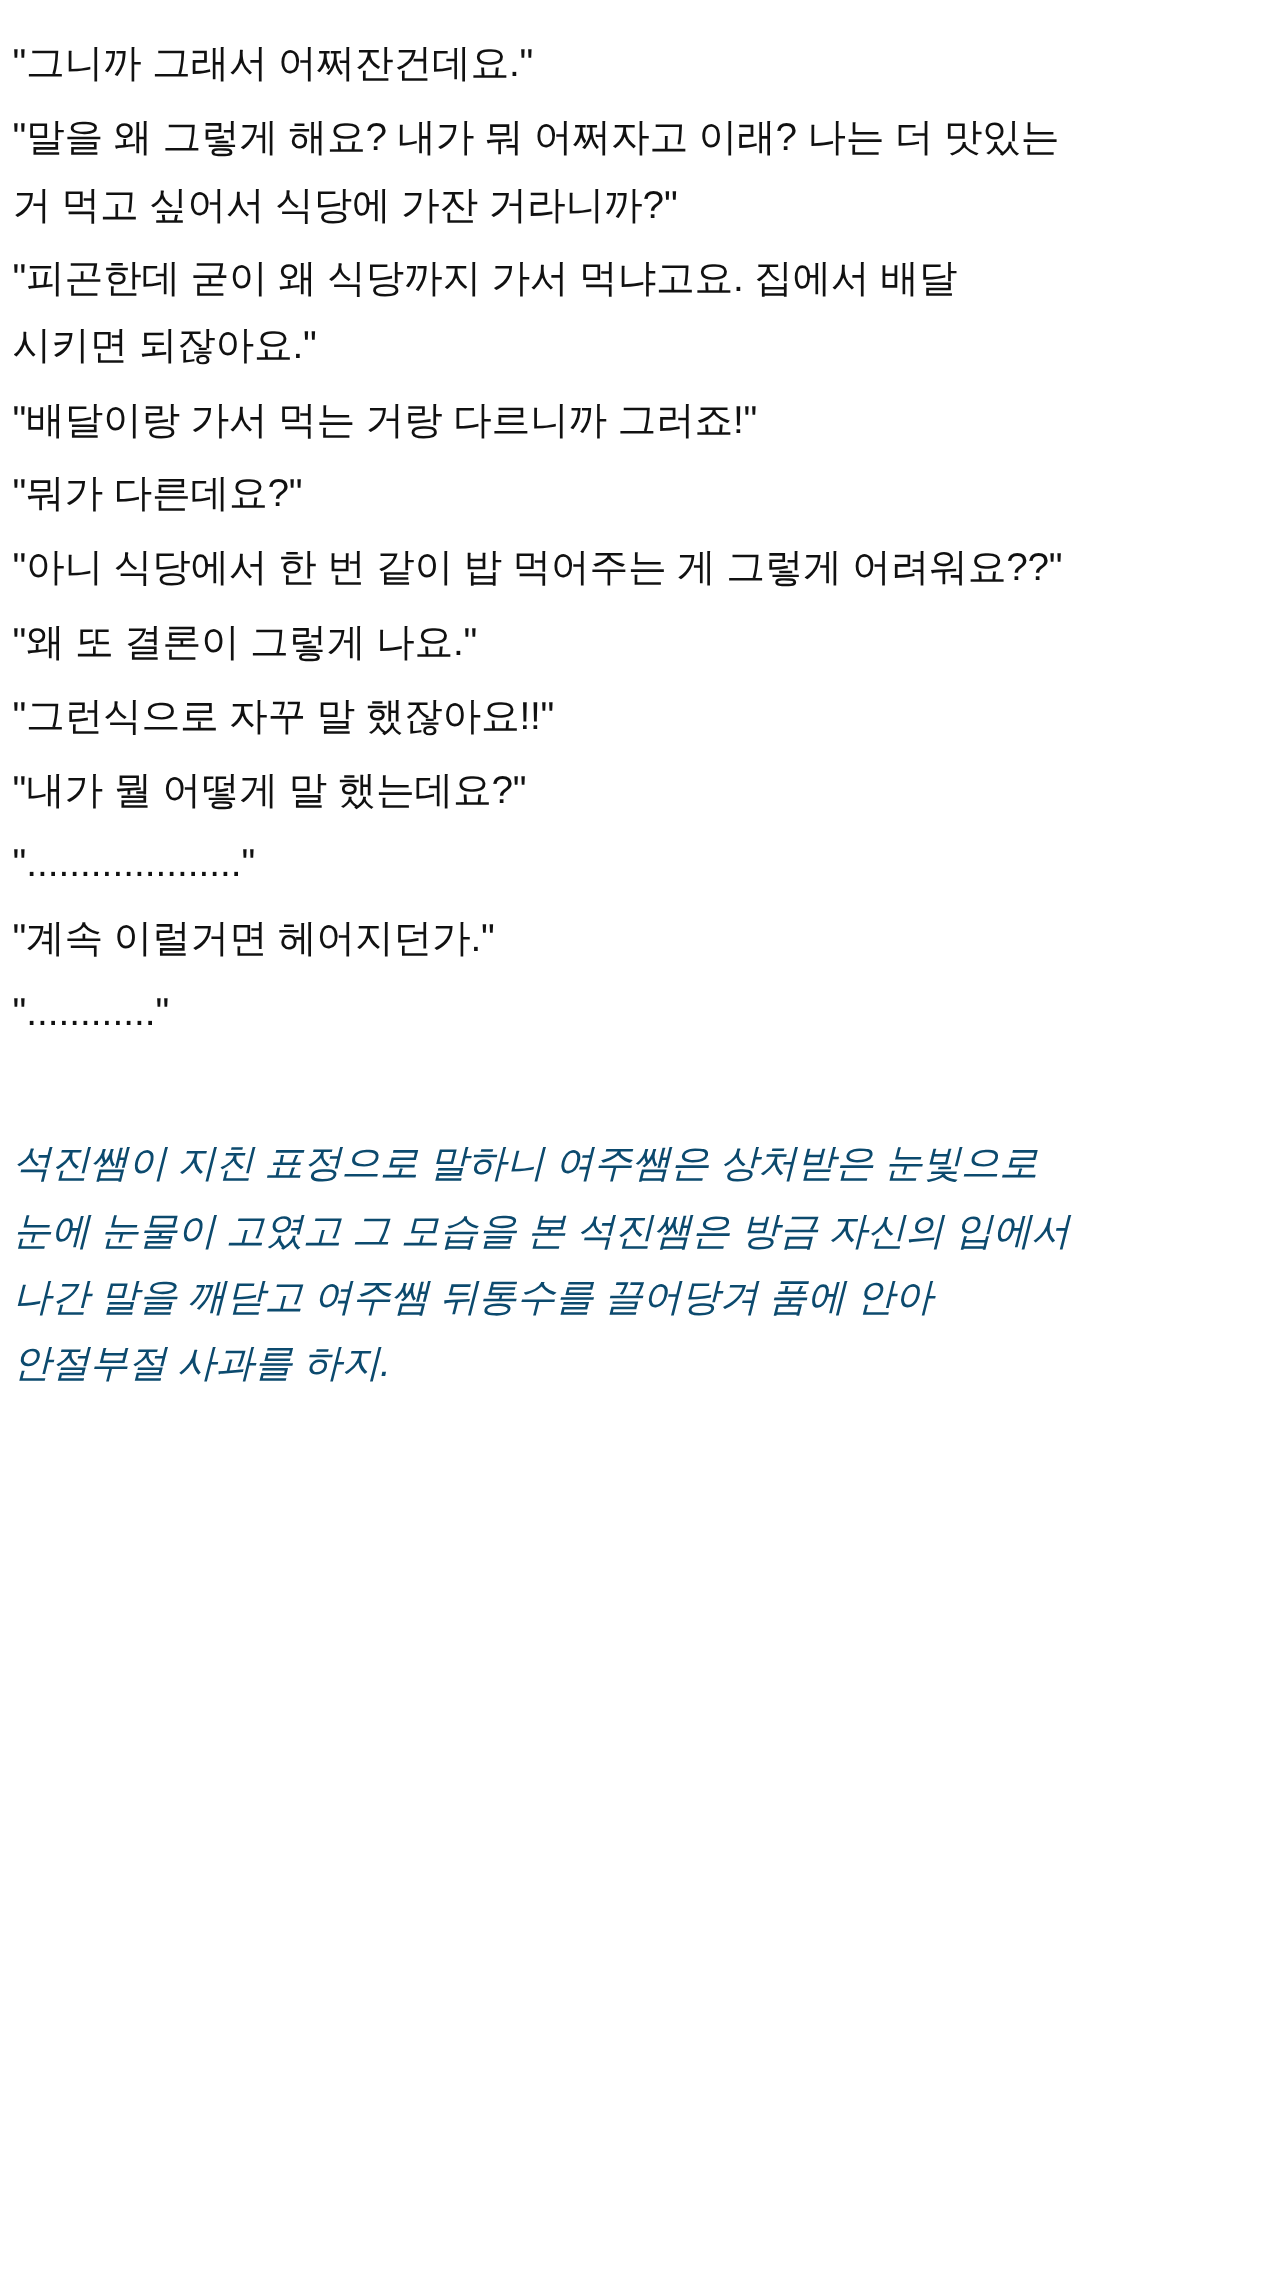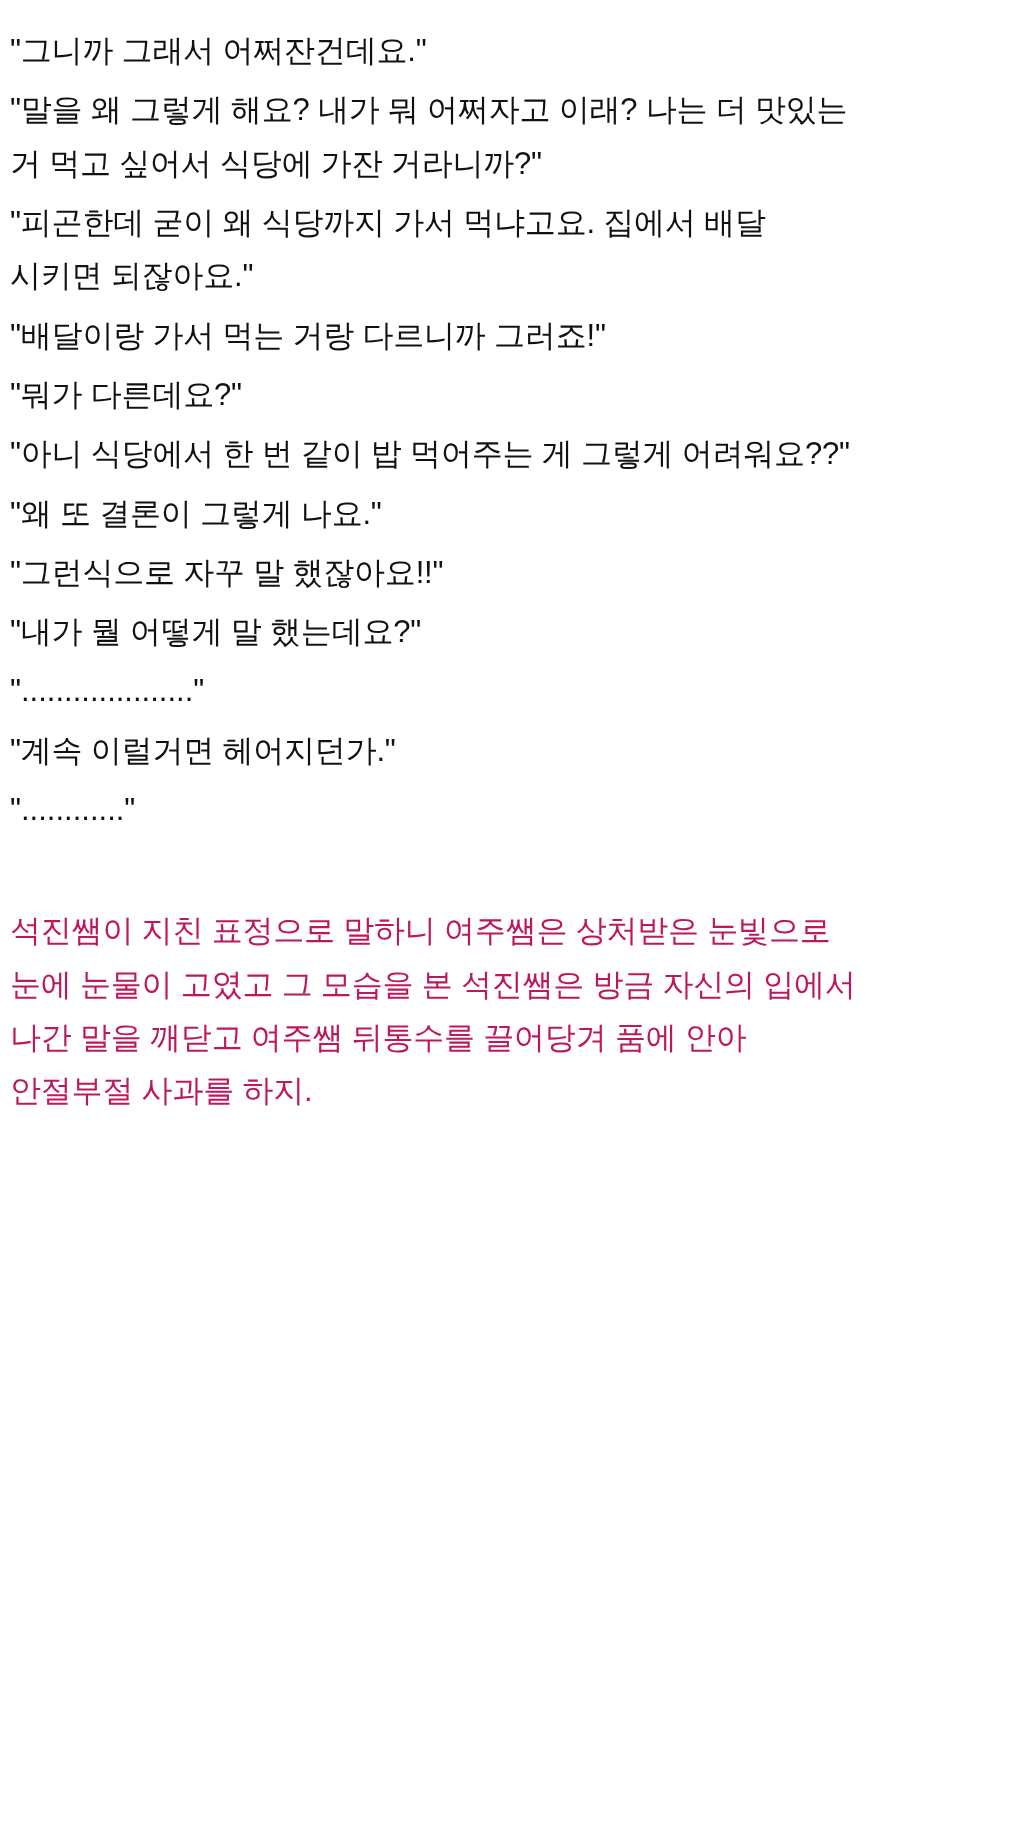--- a/index.html
+++ b/index.html
@@ -36,24 +36,25 @@
   .para.dots {
     letter-spacing: 0px;
   }
   .spacer {
     height: 62px;
   }
   .narrative {
     font-size: 31px;
     line-height: 1.72;
     letter-spacing: -0.2px;
-    color: #be185d;
+    color: #0c4a6e;
     margin: 0;
     max-width: 850px;
     word-break: keep-all;
+    font-style: italic;
   }
 </style>
 </head>
 <body>
 
 <div class="page">
 
   <div class="block">
     <p class="para">"그니까 그래서 어쩌잔건데요."</p>
     <p class="para">"말을 왜 그렇게 해요? 내가 뭐 어쩌자고 이래? 나는 더 맛있는 거 먹고 싶어서 식당에 가잔 거라니까?"</p>

